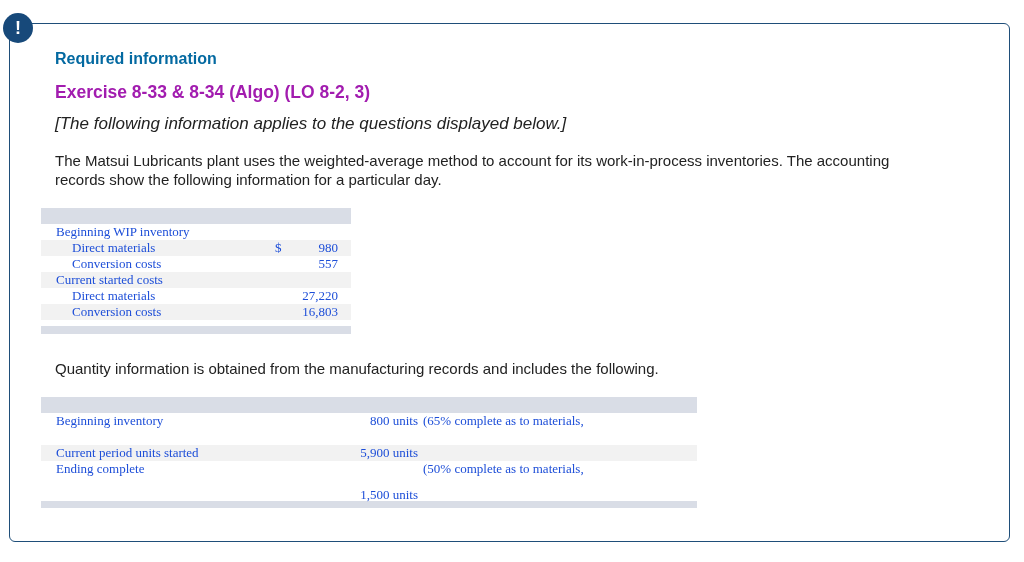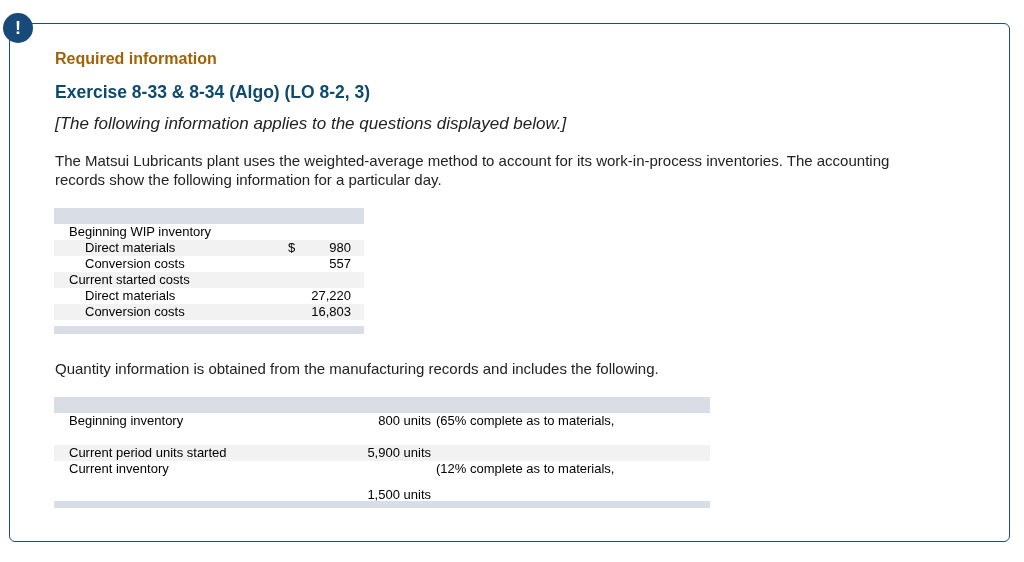--- a/index.html
+++ b/index.html
@@ -4,26 +4,26 @@
 <style>
   html, body { margin:0; padding:0; background:#ffffff; }
   body { width:1024px; height:562px; position:relative; overflow:hidden;
          font-family:"Liberation Sans", sans-serif; color:#1a1a1a; }
   .card { position:absolute; left:9px; top:23px; width:1001px; height:519px;
           border:1.5px solid #1f4e79; border-radius:6px; box-sizing:border-box; }
   .alert-badge { position:absolute; left:3px; top:13px; width:30px; height:30px;
           border-radius:50%; background:#17497a; color:#fff; font-weight:bold;
           font-size:18px; line-height:30px; text-align:center; z-index:2; }
   .req { position:absolute; left:55px; top:50px; font-size:16px; font-weight:bold;
-         color:#a16207; }
-  .title { position:absolute; left:55px; top:82px; font-size:17.5px; font-weight:bold; color:#0c4a6e; }
+         color:#0369a1; }
+  .title { position:absolute; left:55px; top:82px; font-size:17.5px; font-weight:bold; color:#a21caf; }
   .note { position:absolute; left:55px; top:114px; font-size:17px; font-style:italic; color:#222; }
   .para { position:absolute; left:55px; top:151px; width:880px; font-size:15px; line-height:19px; color:#222; }
   .para2 { position:absolute; left:55px; top:360px; font-size:15px; color:#222; }
-  .tbl { position:absolute; left:54px; font-family:Liberation Sans, sans-serif; font-size:13px; color:#000000; }
+  .tbl { position:absolute; left:41px; font-family:Liberation Serif, serif; font-size:13px; color:#1d4ed8; }
   .tbl .bar { background:#d9dde6; }
   .row { position:relative; height:16px; line-height:16px; white-space:pre; }
   .row.gray { background:#f2f2f2; }
   .cell { position:absolute; top:0; }
   .num { text-align:right; }
 </style>
 </head>
 <body>
 
 <div class="alert-badge">!</div>
@@ -70,19 +70,19 @@
   <div class="row" style="height:32px;">
     <span class="cell" style="left:15px;">Beginning inventory</span>
     <span class="cell num" style="right:279px;">800 units</span>
     <span class="cell" style="left:382px;">(65% complete as to materials,</span>
   </div>
   <div class="row gray">
     <span class="cell" style="left:15px;">Current period units started</span>
     <span class="cell num" style="right:279px;">5,900 units</span>
   </div>
   <div class="row" style="height:32px;">
-    <span class="cell" style="left:15px;">Current inventory</span>
+    <span class="cell" style="left:15px;">Ending complete</span>
     <span class="cell num" style="right:279px;margin-top:26px;">1,500 units</span>
-    <span class="cell" style="left:382px;">(12% complete as to materials,</span>
+    <span class="cell" style="left:382px;">(50% complete as to materials,</span>
   </div>
   <div style="height:8px;"></div>
   <div class="bar" style="height:7px;"></div>
 </div>
 
 </body></html>

